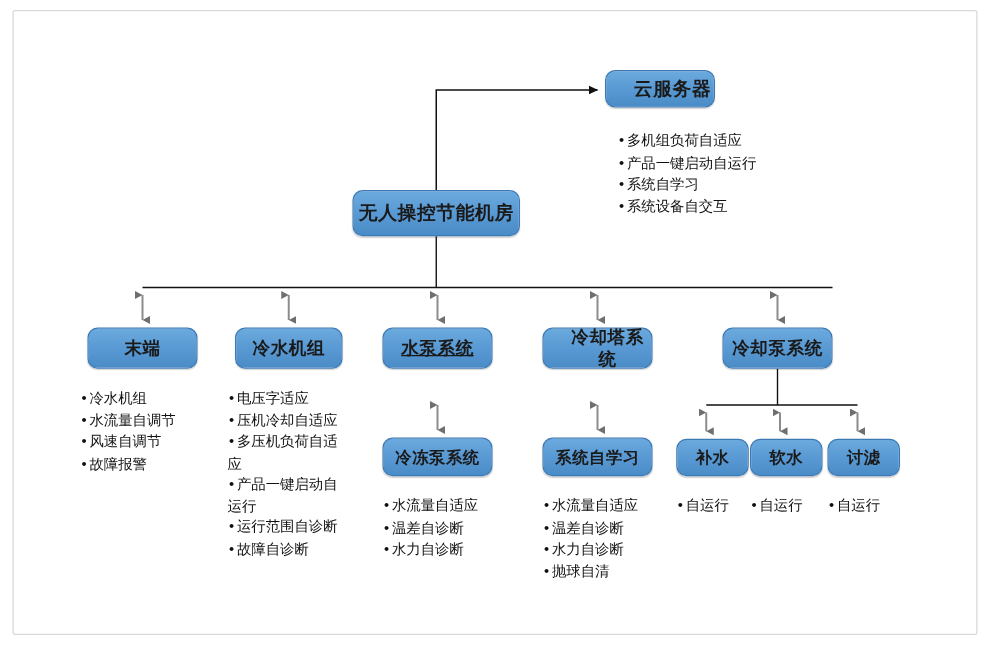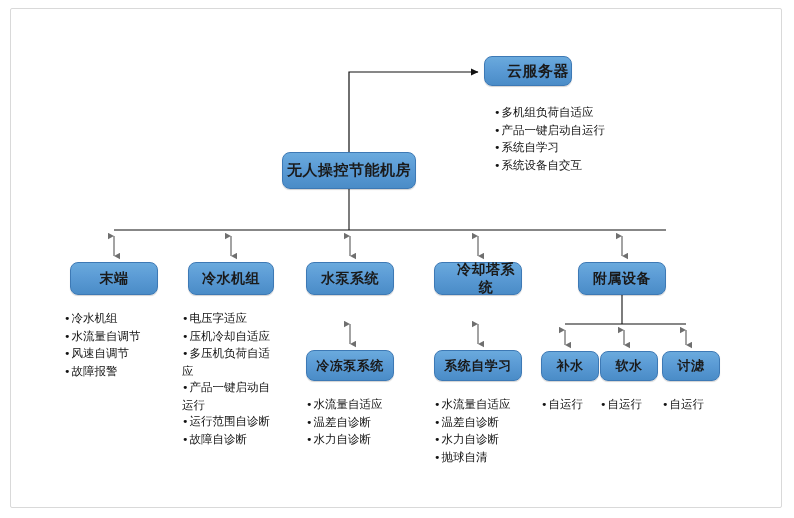--- a/index.html
+++ b/index.html
@@ -50,21 +50,21 @@
     justify-content: center;
     text-align: center;
     letter-spacing: 0.5px;
     box-shadow: 0 1px 1px rgba(0,0,0,0.18);
   }
   .node-cloud    { left: 484px; top: 56px;  width: 88px;  height: 30px; font-size: 15px; padding-left: 20px; }
   .node-main     { left: 282px; top: 152px; width: 134px; height: 37px; font-size: 15px; }
   .node-l2       { top: 262px; height: 33px; font-size: 14px; }
   .n-terminal    { left: 70px;  width: 88px;  }
   .n-chiller     { left: 188px; width: 86px;  }
-  .n-pump        { left: 306px; width: 88px;  }
+  .n-pump        { left: 306px; width: 88px; text-decoration: underline;  }
   .n-tower       { left: 434px; width: 88px; padding-left: 16px;  }
   .n-aux         { left: 578px; width: 88px;  }
   .node-l3       { top: 350px; height: 31px; font-size: 13px; }
   .n-chilledpump { left: 306px; width: 88px;  }
   .n-coolingpump { left: 434px; width: 88px;  }
   .node-l3s      { top: 351px; height: 30px; font-size: 13px; width: 58px; }
   .n-makeup      { left: 541px; }
   .n-soft        { left: 600px; }
   .n-filter      { left: 662px; text-align: center; }
 
@@ -147,21 +147,21 @@
   </svg>
 
   <div class="node node-cloud">云服务器</div>
 
   <div class="node node-l2 n-terminal">末端</div>
 
   <div class="node node-main">无人操控节能机房</div>
   <div class="node node-l2 n-chiller">冷水机组</div>
   <div class="node node-l2 n-pump">水泵系统</div>
   <div class="node node-l2 n-tower">冷却塔系统</div>
-  <div class="node node-l2 n-aux">附属设备</div>
+  <div class="node node-l2 n-aux">冷却泵系统</div>
 
   <div class="node node-l3 n-chilledpump">冷冻泵系统</div>
   <div class="node node-l3 n-coolingpump">系统自学习</div>
 
   <div class="node node-l3s n-makeup">补水</div>
   <div class="node node-l3s n-soft">软水</div>
   <div class="node node-l3s n-filter">讨滤</div>
 
   <div class="bullets b-cloud">
       <div>多机组负荷自适应</div>

